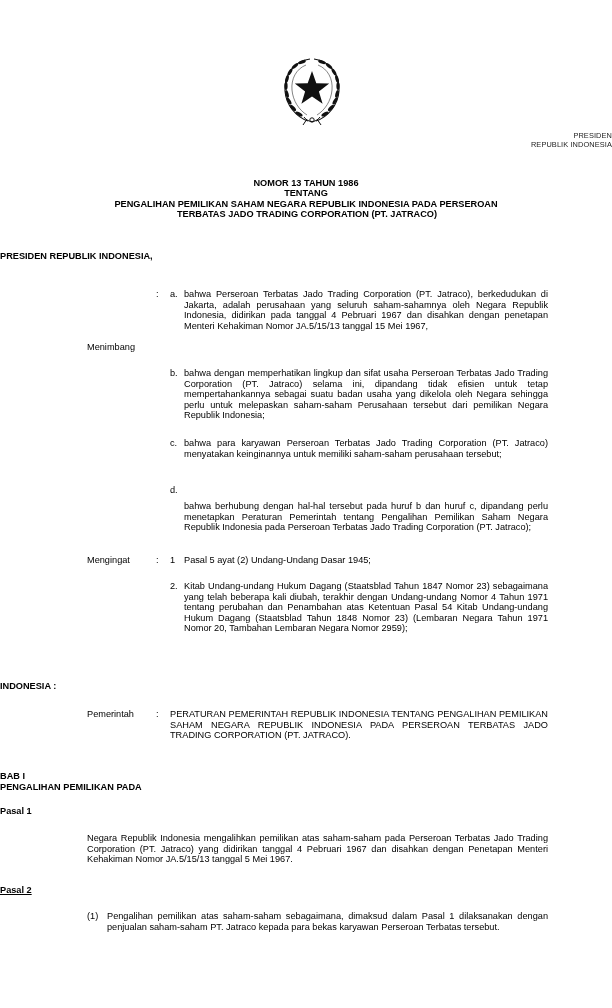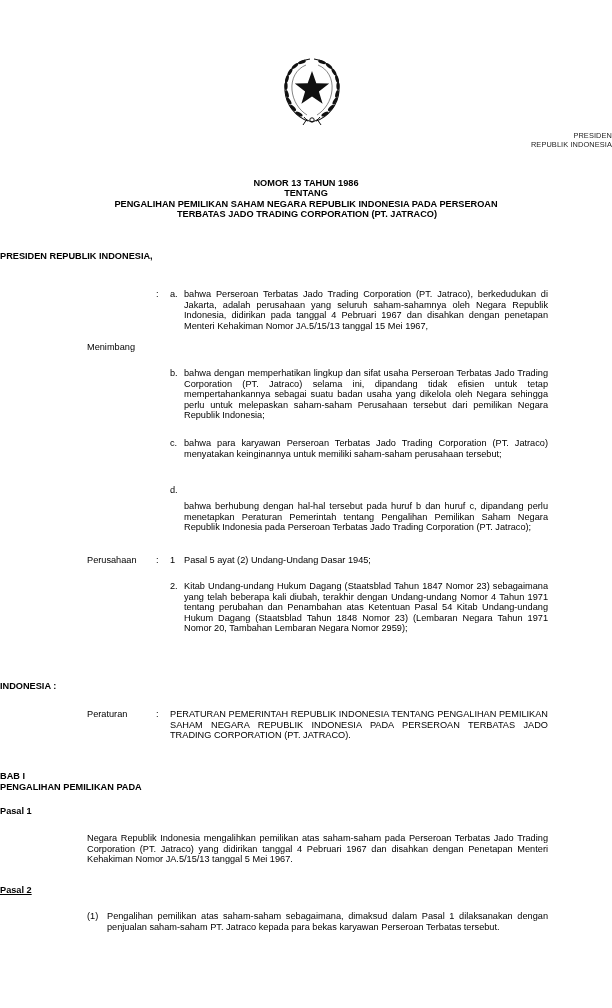--- a/index.html
+++ b/index.html
@@ -104,32 +104,32 @@
 
   <div class="item-marker" style="top:368px;">b.</div>
   <div class="item-text last-left" style="top:368px;">bahwa dengan memperhatikan lingkup dan sifat usaha Perseroan Terbatas Jado Trading Corporation (PT. Jatraco) selama ini, dipandang tidak efisien untuk tetap mempertahankannya sebagai suatu badan usaha yang dikelola oleh Negara sehingga perlu untuk melepaskan saham-saham Perusahaan tersebut dari pemilikan Negara Republik Indonesia;</div>
 
   <div class="item-marker" style="top:438px;">c.</div>
   <div class="item-text last-left" style="top:438px;">bahwa para karyawan Perseroan Terbatas Jado Trading Corporation (PT. Jatraco) menyatakan keinginannya untuk memiliki saham-saham perusahaan tersebut;</div>
 
   <div class="item-marker" style="top:485px;">d.</div>
   <div class="item-text last-left" style="top:485px;margin-top:16px;">bahwa berhubung dengan hal-hal tersebut pada huruf b dan huruf c, dipandang perlu menetapkan Peraturan Pemerintah tentang Pengalihan Pemilikan Saham Negara Republik Indonesia pada Perseroan Terbatas Jado Trading Corporation (PT. Jatraco);</div>
 
-  <div class="label" style="top:555px;">Perusahaan</div>
+  <div class="label" style="top:555px;">Mengingat</div>
   <div class="colon" style="top:555px;">:</div>
 
   <div class="item-marker" style="top:555px;">1</div>
   <div class="item-text last-left" style="top:555px;">Pasal 5 ayat (2) Undang-Undang Dasar 1945;</div>
 
   <div class="item-marker" style="top:581px;">2.</div>
   <div class="item-text last-left" style="top:581px;">Kitab Undang-undang Hukum Dagang (Staatsblad Tahun 1847 Nomor 23) sebagaimana yang telah beberapa kali diubah, terakhir dengan Undang-undang  Nomor 4 Tahun 1971 tentang perubahan dan Penambahan atas Ketentuan Pasal 54 Kitab Undang-undang Hukum Dagang (Staatsblad Tahun 1848 Nomor 23) (Lembaran Negara Tahun 1971 Nomor 20, Tambahan Lembaran Negara Nomor 2959);</div>
 
   <div class="center-bold" style="top:681px;">INDONESIA :</div>
 
-  <div class="label" style="top:709px;">Peraturan</div>
+  <div class="label" style="top:709px;">Pemerintah</div>
   <div class="colon" style="top:709px;">:</div>
   <div class="menetapkan-text last-left" style="top:709px; text-align-last:left;">PERATURAN PEMERINTAH REPUBLIK INDONESIA TENTANG PENGALIHAN PEMILIKAN SAHAM NEGARA REPUBLIK INDONESIA PADA PERSEROAN TERBATAS JADO TRADING CORPORATION (PT. JATRACO).</div>
 
   <div class="center-bold" style="top:771px;">BAB I</div>
   <div class="center-bold" style="top:782px;">PENGALIHAN PEMILIKAN PADA</div>
 
   <div class="center-bold" style="top:806px;">Pasal 1</div>
   <div class="para" style="top:833px; text-align-last:left;">Negara Republik Indonesia mengalihkan pemilikan atas saham-saham pada Perseroan Terbatas Jado Trading Corporation (PT. Jatraco) yang didirikan tanggal 4 Pebruari 1967 dan disahkan dengan Penetapan Menteri Kehakiman Nomor JA.5/15/13 tanggal 5 Mei 1967.</div>
 
   <div class="center-bold" style="top:885px;text-decoration:underline;">Pasal 2</div>

